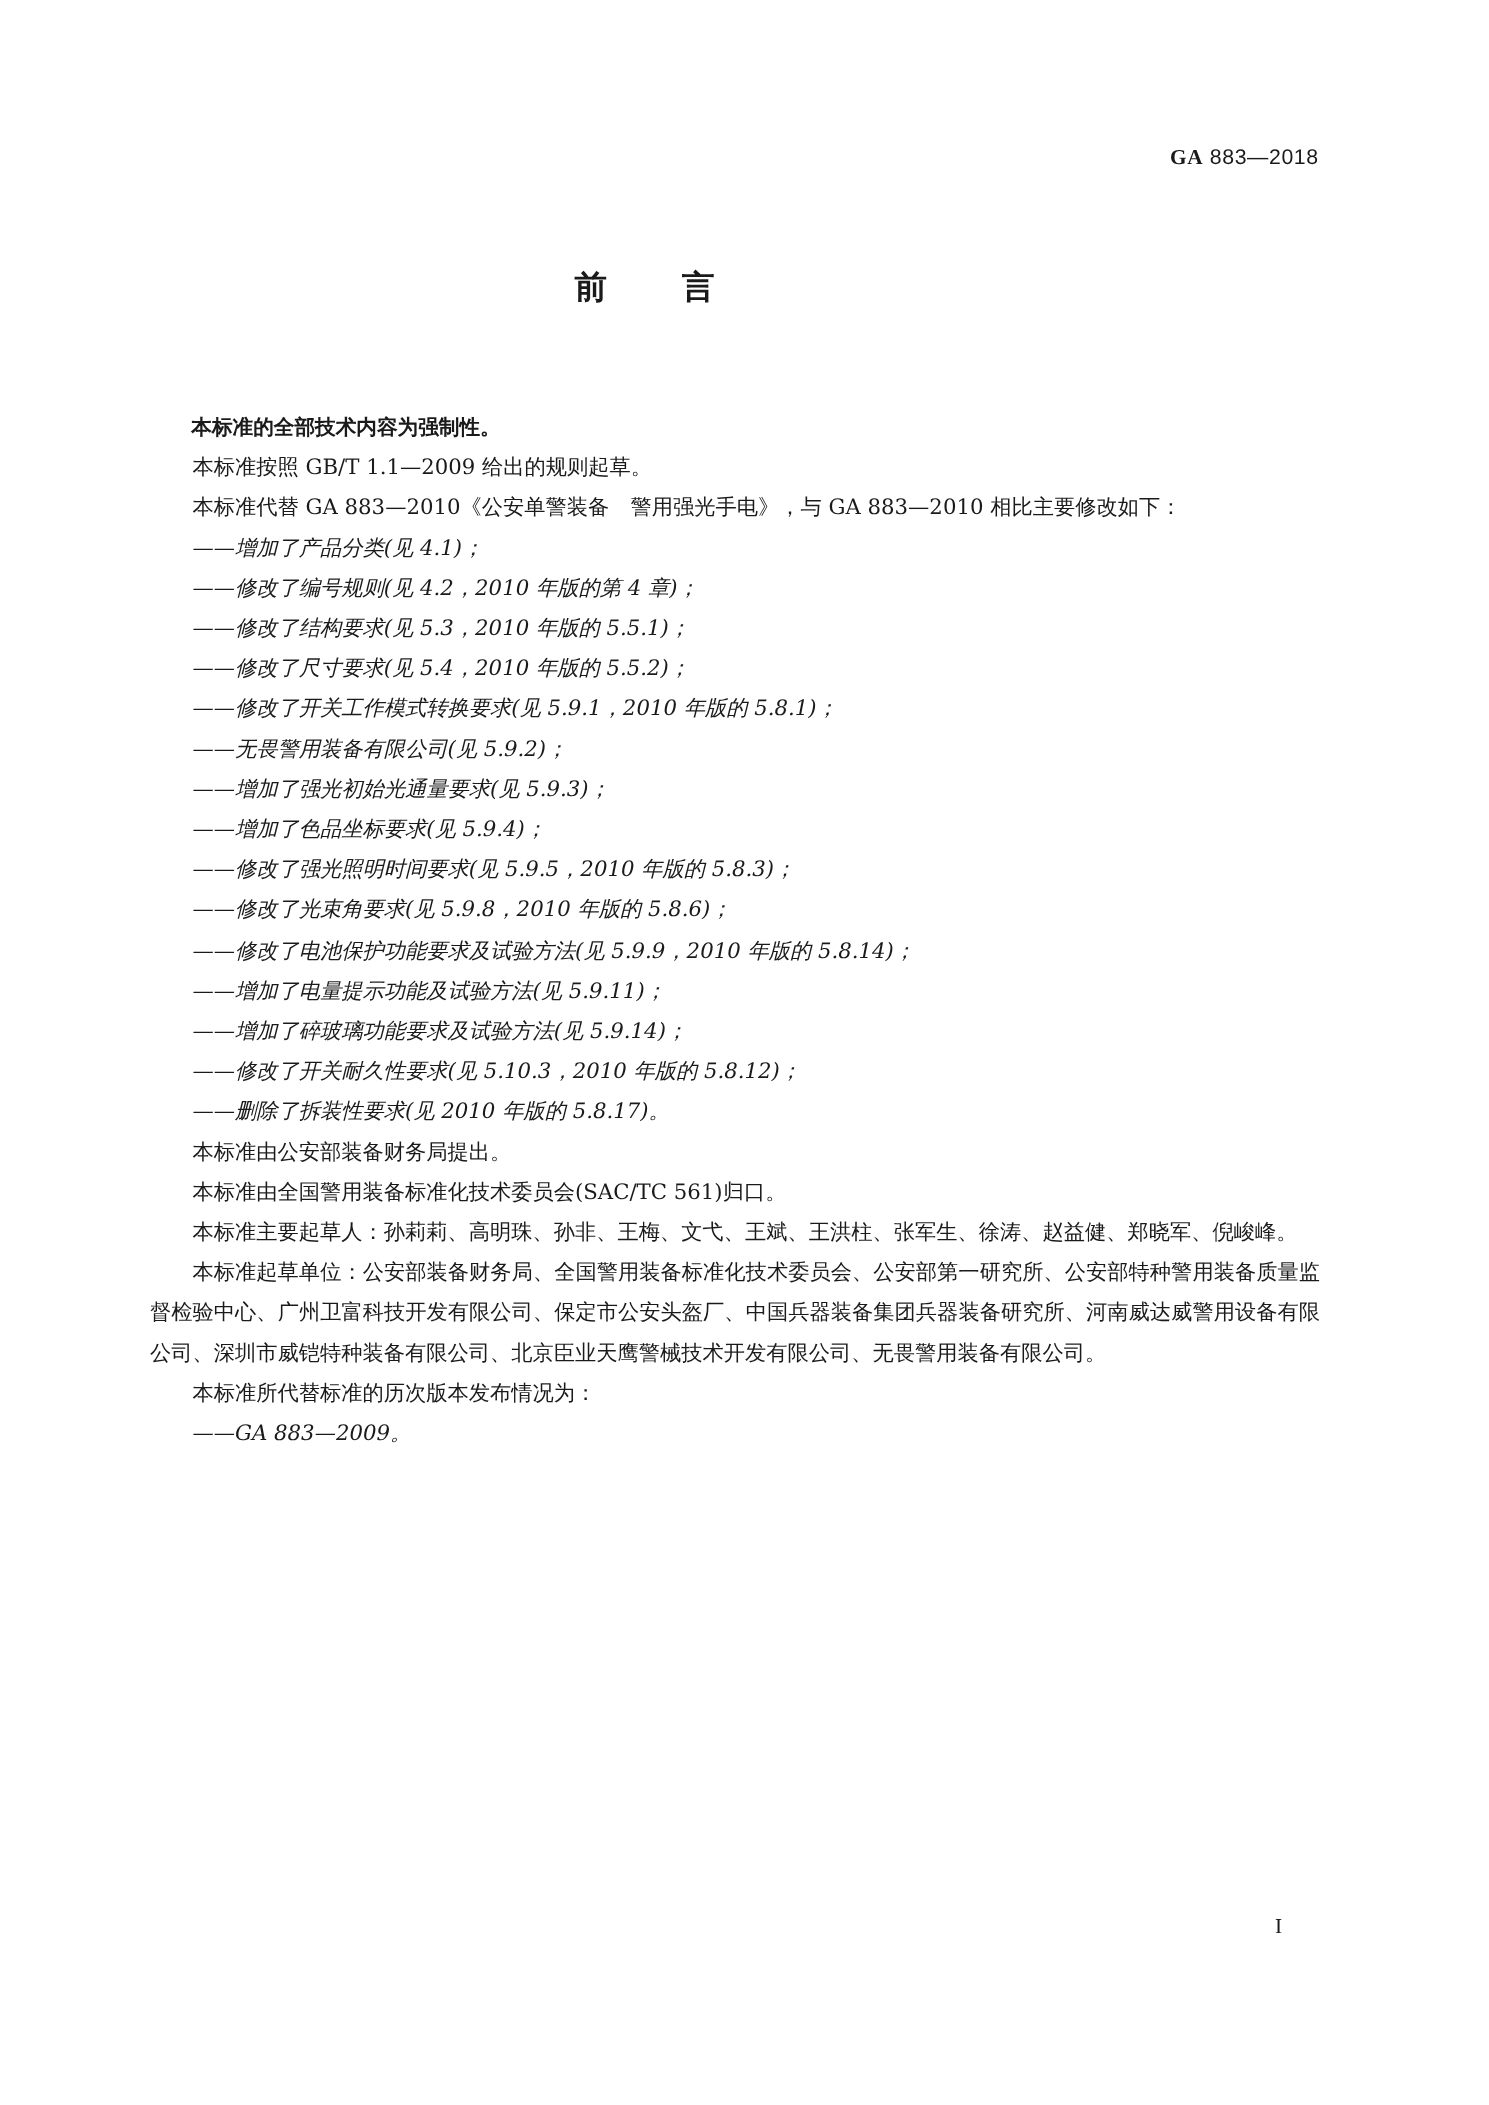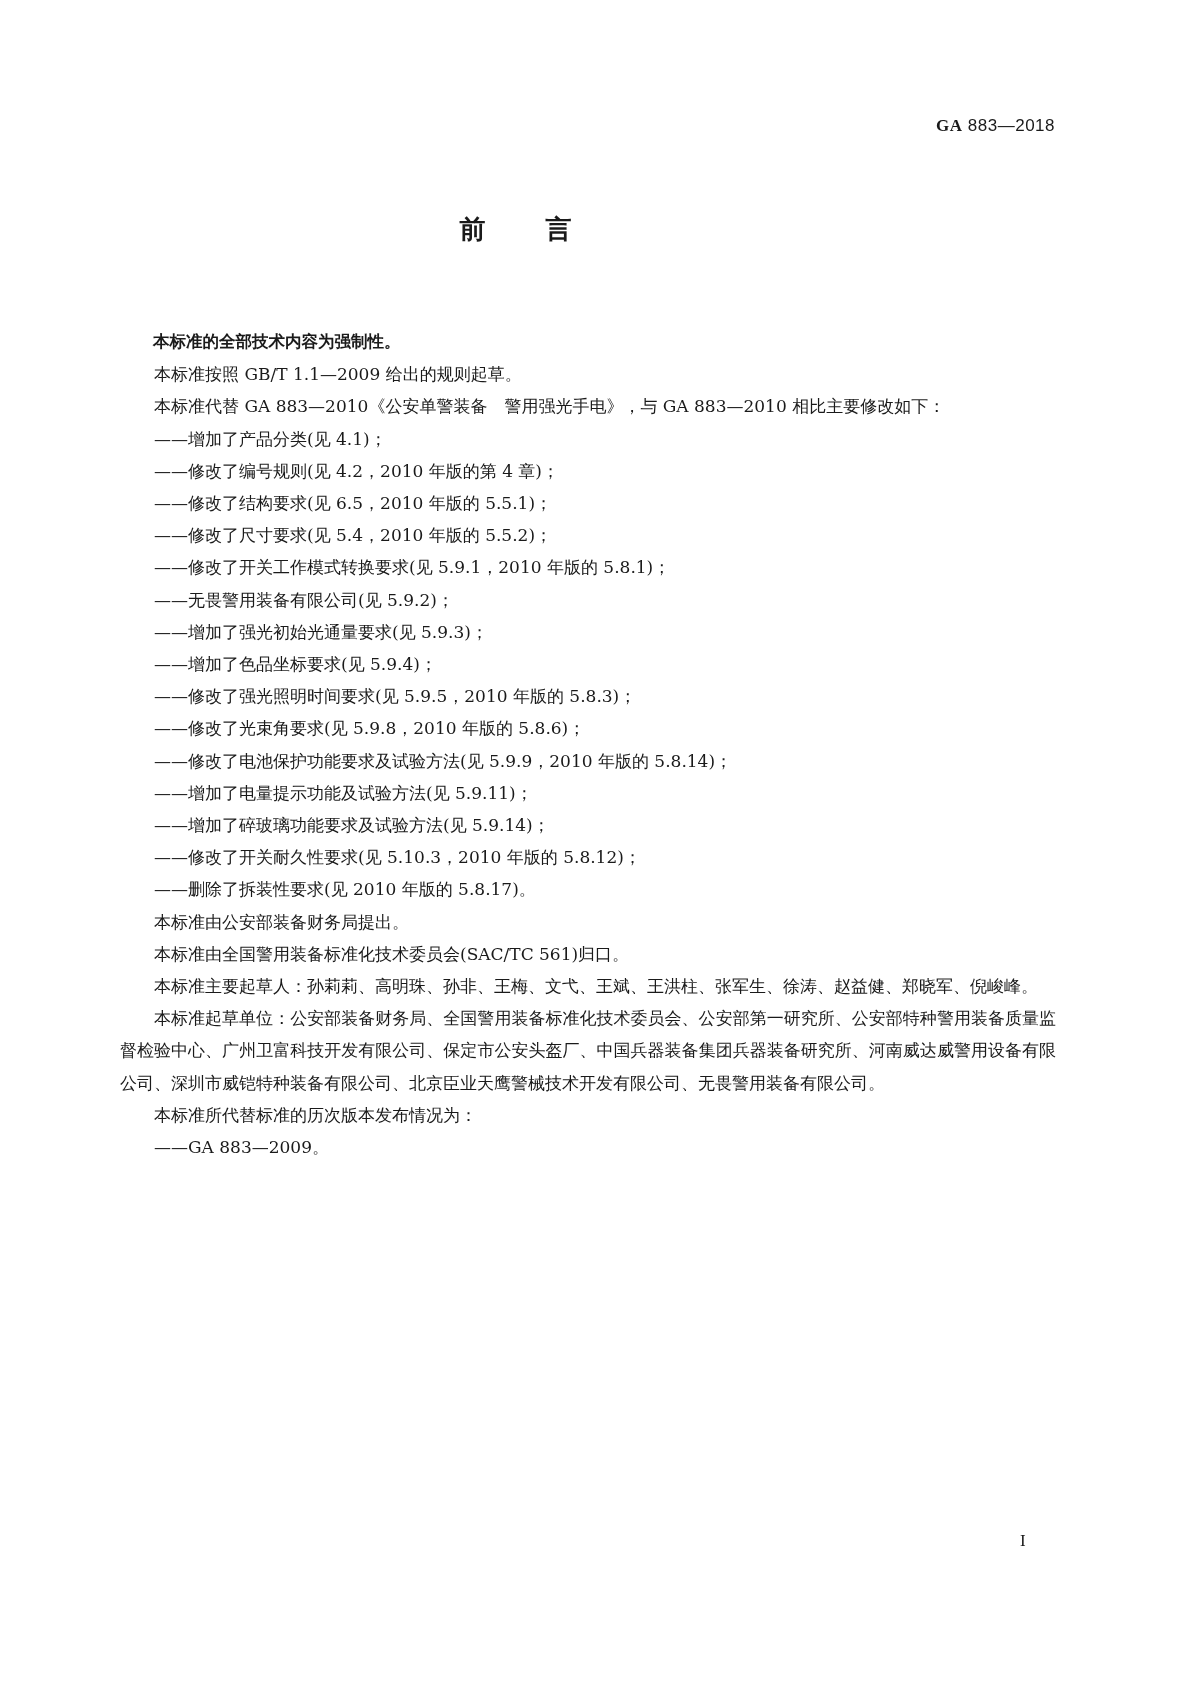--- a/index.html
+++ b/index.html
@@ -5,42 +5,42 @@
   html, body { margin: 0; padding: 0; background: #ffffff; }
   body { width: 1191px; height: 1684px; position: relative; overflow: hidden;
          font-family: "DejaVu Serif", "Liberation Serif", serif; color: #1a1a1a; }
   .std-code { position: absolute; top: 116px; right: 136px; font-size: 17px; letter-spacing: 0.5px;
               font-family: "Liberation Sans", "DejaVu Sans", sans-serif; }
   .std-code .ga { font-family: "Liberation Serif", serif; font-weight: bold; margin-top: 11px; }
   .title { position: absolute; top: 212px; left: 0; width: 1031px; text-align: center;
            font-family: "DejaVu Sans", sans-serif; font-size: 26px; font-weight: bold; letter-spacing: 60px; padding-left: 60px; box-sizing: border-box; }
   .body { position: absolute; top: 326px; left: 120px; width: 936px; font-size: 17px; line-height: 32.2px; }
   .p { text-indent: 2em; text-align: justify; margin: 0; }
-  .p.bold { font-family: Liberation Serif, serif; font-weight: bold; font-size: 16.5px; }
-  .li { margin: 0; padding-left: 2em; }
+  .p.bold { font-family: Liberation Sans, sans-serif; font-weight: bold; font-size: 16.5px; }
+  .li { margin: 0; padding-left: 2em; font-style: italic; }
   .page-num { position: absolute; top: 1531px; left: 1020px; font-size: 17px; font-family: "Liberation Serif", serif; }
 </style>
 </head>
 <body>
 
 <div class="std-code">
   <span class="ga">GA</span>
   <span>883—2018</span>
 </div>
 
 <div class="title">前言</div>
 
 <div class="body">
   <p class="p bold">本标准的全部技术内容为强制性。</p>
   <p class="p">本标准按照 GB/T 1.1—2009 给出的规则起草。</p>
   <p class="p">本标准代替 GA 883—2010《公安单警装备　警用强光手电》，与 GA 883—2010 相比主要修改如下：</p>
   <div>
     <p class="li">——增加了产品分类(见 4.1)；</p>
     <p class="li">——修改了编号规则(见 4.2，2010 年版的第 4 章)；</p>
-    <p class="li">——修改了结构要求(见 6.5，2010 年版的 5.5.1)；</p>
+    <p class="li">——修改了结构要求(见 5.3，2010 年版的 5.5.1)；</p>
     <p class="li">——修改了尺寸要求(见 5.4，2010 年版的 5.5.2)；</p>
     <p class="li">——修改了开关工作模式转换要求(见 5.9.1，2010 年版的 5.8.1)；</p>
     <p class="li">——无畏警用装备有限公司(见 5.9.2)；</p>
     <p class="li">——增加了强光初始光通量要求(见 5.9.3)；</p>
     <p class="li">——增加了色品坐标要求(见 5.9.4)；</p>
     <p class="li">——修改了强光照明时间要求(见 5.9.5，2010 年版的 5.8.3)；</p>
     <p class="li">——修改了光束角要求(见 5.9.8，2010 年版的 5.8.6)；</p>
     <p class="li">——修改了电池保护功能要求及试验方法(见 5.9.9，2010 年版的 5.8.14)；</p>
     <p class="li">——增加了电量提示功能及试验方法(见 5.9.11)；</p>
     <p class="li">——增加了碎玻璃功能要求及试验方法(见 5.9.14)；</p>

